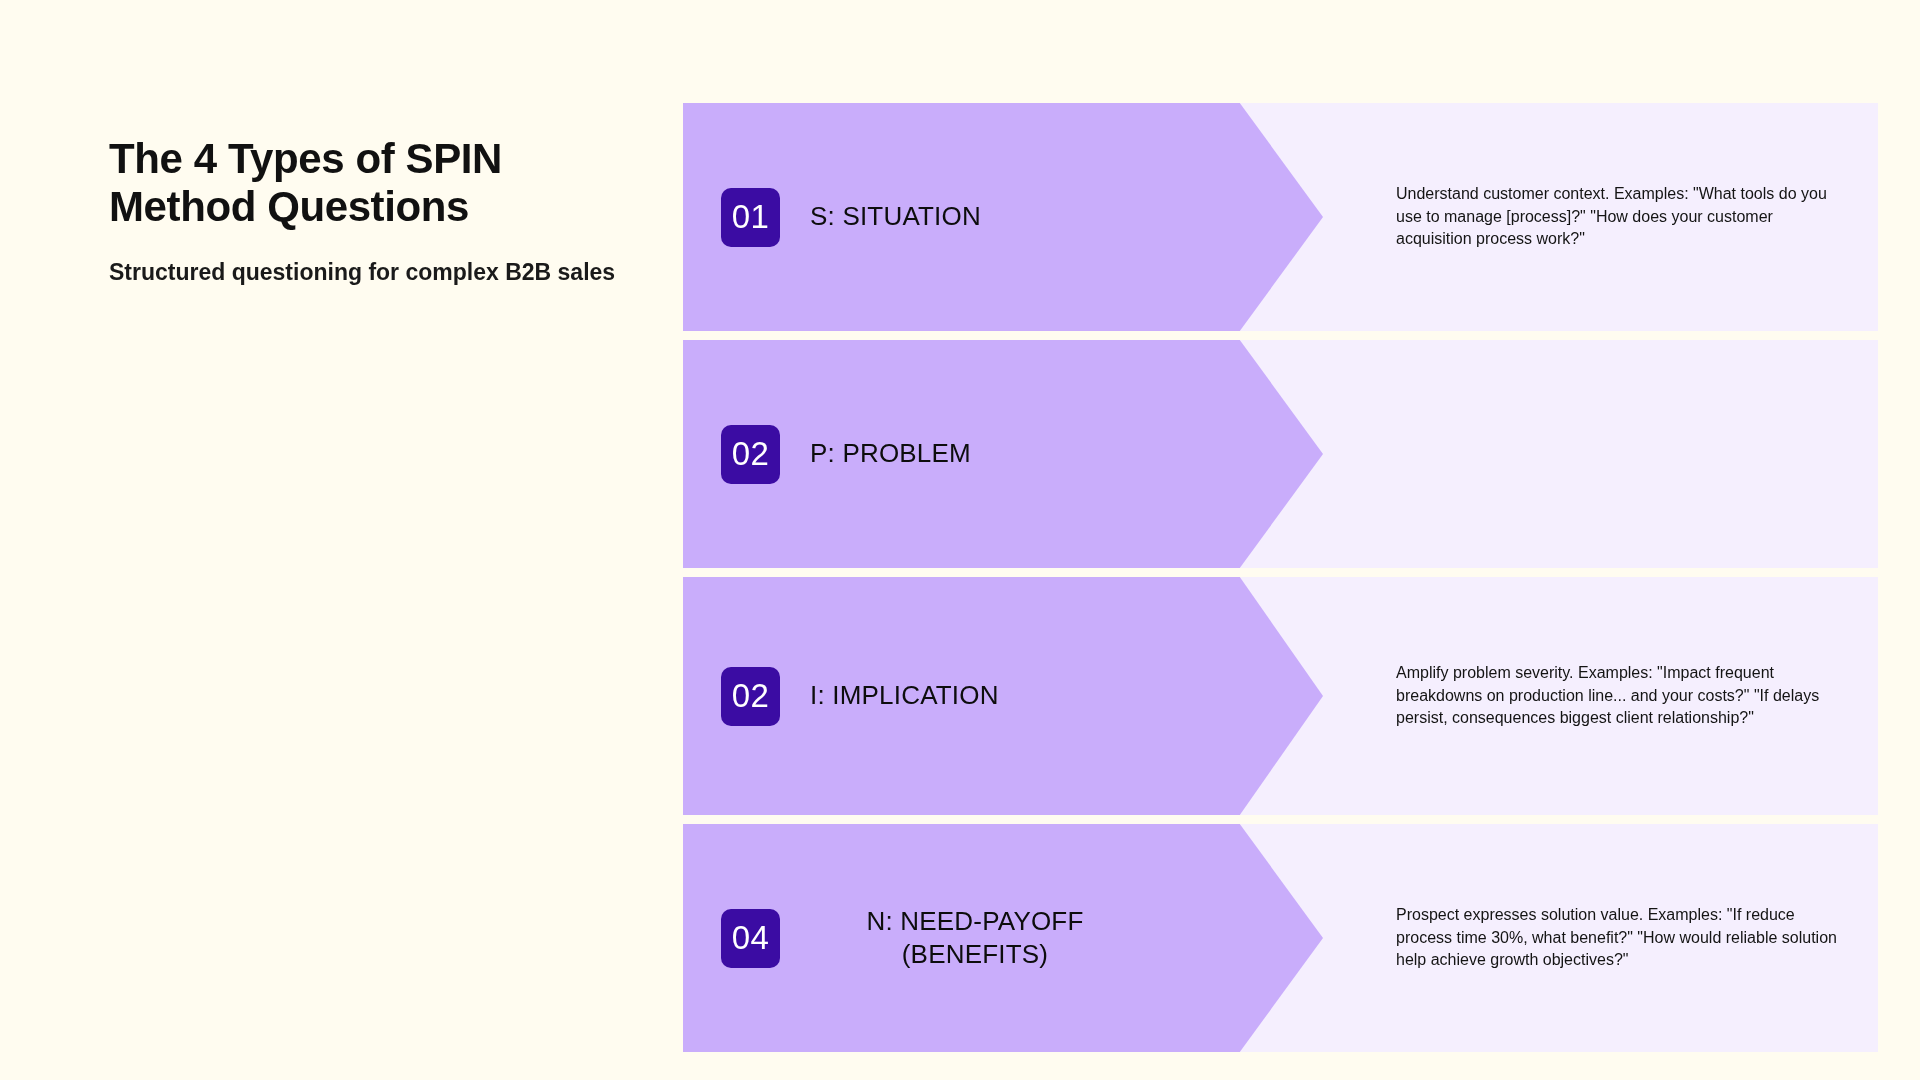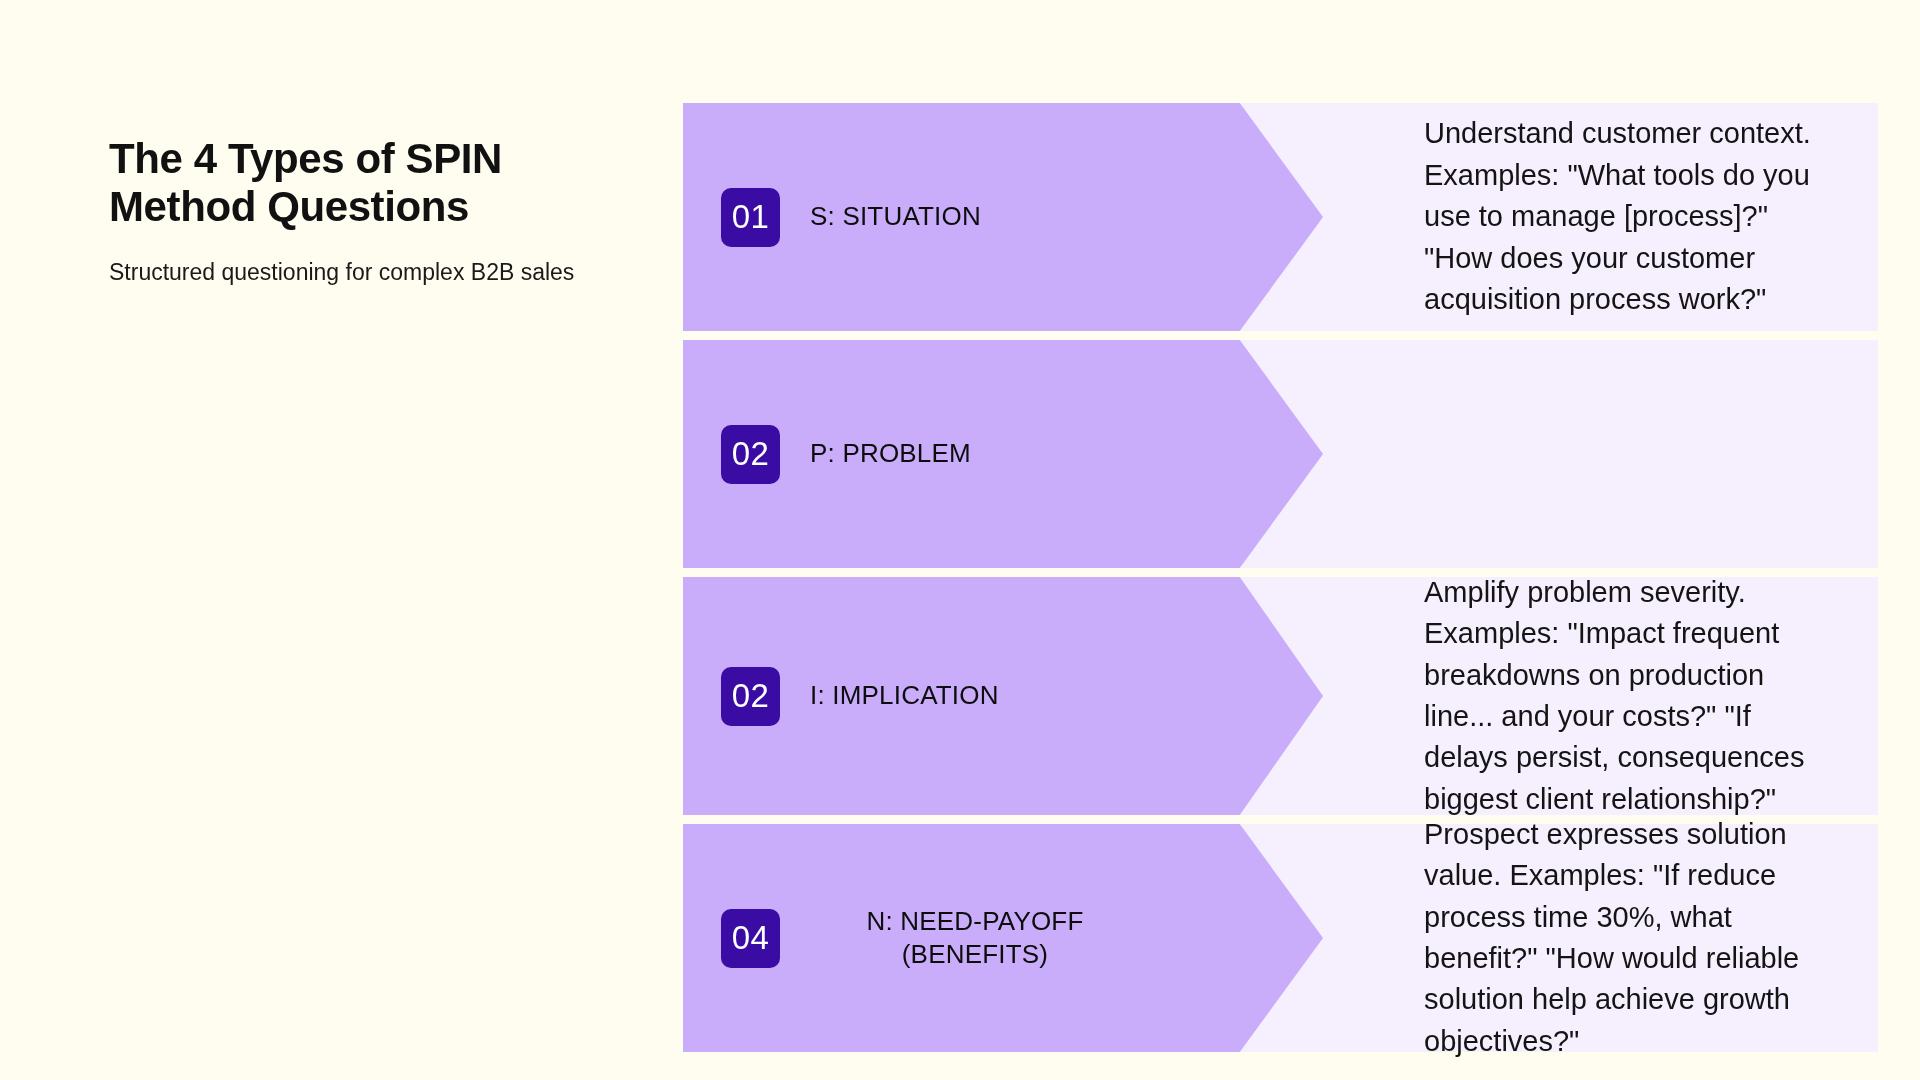--- a/index.html
+++ b/index.html
@@ -26,21 +26,21 @@
     font-size:42px;
     line-height:1.14;
     font-weight:700;
     color:#111111;
     letter-spacing:-0.4px;
   }
   .subtitle {
     margin-top:25px;
     font-size:23px;
     line-height:1.42;
-    font-weight:400;
+    font-weight:700;
     color:#1a1a1a;
   }
 
   
   .rows {
     position:absolute;
     left:683px;
     top:103px;
     width:1195px;
   }
@@ -105,25 +105,24 @@
 
   .desc {
     position:relative;
     flex:1;
     display:flex;
     align-items:center;
     padding-left:73px;
     padding-right:40px;
   }
   .desc-text {
-    font-size:29px;
+    font-size:16px;
     line-height:1.43;
     color:#141414;
     max-width:545px;
-    margin-left:28px;
   }
 </style>
 </head>
 <body>
 
 <div class="page">
 
   <div class="header">
     <div class="title">The 4 Types of SPIN Method Questions</div>
     <div class="subtitle">Structured questioning for complex B2B sales</div>

